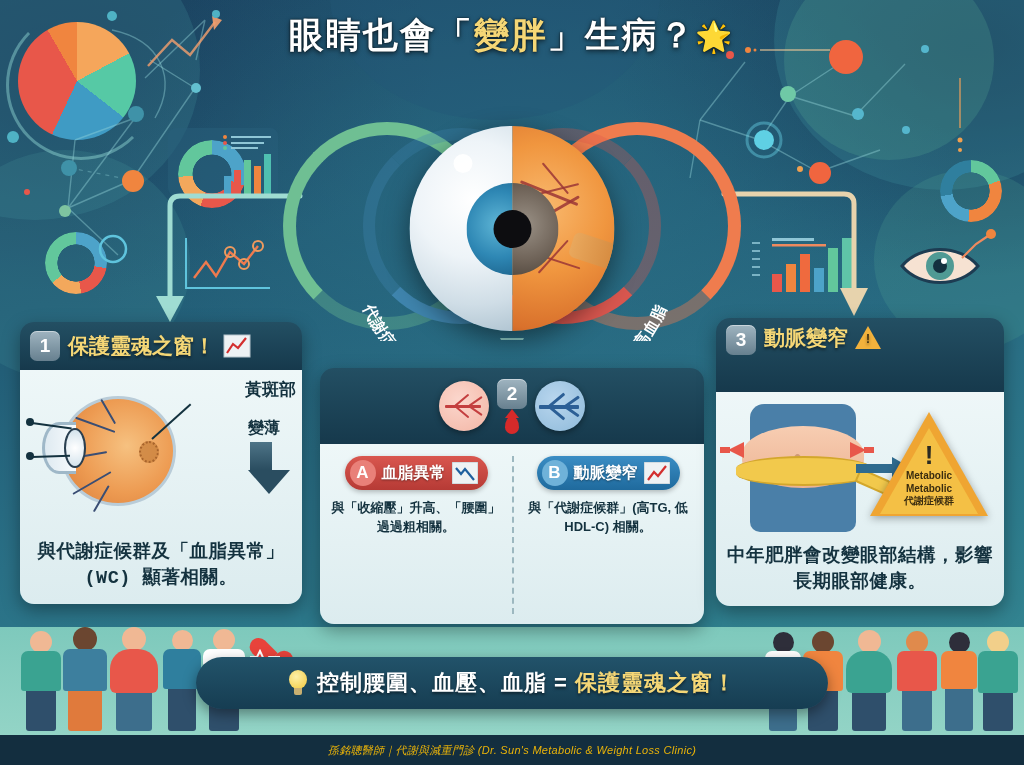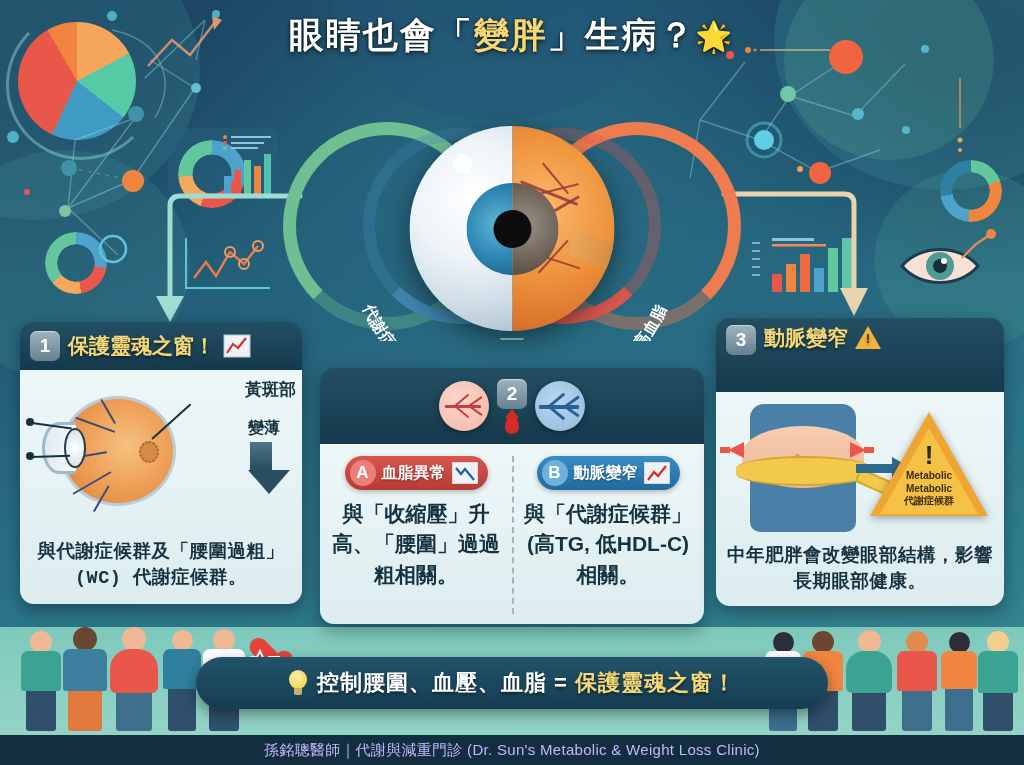--- a/index.html
+++ b/index.html
@@ -169,21 +169,21 @@
     padding:4px 10px 4px 5px; box-shadow:0 2px 5px rgba(0,0,0,0.25); }
   .pill.a { background:linear-gradient(180deg,#d9574f,#b63a35); }
   .pill.b { background:linear-gradient(180deg,#3a8dc4,#1f6a9d); }
   .pill-letter { width:26px; height:26px; border-radius:50%;
     display:flex; align-items:center; justify-content:center;
     color:#fff; font-size:17px; font-weight:bold; flex:none; }
   .pill.a .pill-letter { background:#e98079; }
   .pill.b .pill-letter { background:#6fb2d9; }
   .pill-text { color:#fff; font-size:16px; font-weight:bold; white-space:nowrap;
     text-shadow:0 1px 2px rgba(0,0,0,0.4); }
-  .sub-cap { color:#14323f; font-size:21px; font-weight:bold; line-height:1.45;
+  .sub-cap { color:#14323f; font-size:13px; font-weight:bold; line-height:1.45;
     text-align:center; }
 
   
   #card3 { right:20px; top:318px; width:288px; height:288px; }
   #card3 .card-hd { height:74px; padding:0 10px; align-items:flex-start; padding-top:7px; }
   #card3 .card-bd { height:214px; position:relative; padding:8px 10px 10px; }
   .belly-wrap { position:absolute; left:12px; top:12px; width:150px; height:130px; }
   .torso { position:absolute; left:22px; top:0; width:106px; height:128px;
     background:#4a7fa8; border-radius:14px 14px 10px 10px; }
   .skin { position:absolute; left:14px; top:22px; width:122px; height:62px;
@@ -238,21 +238,21 @@
     background:radial-gradient(circle at 40% 35%,#fdf0a8,#f2c93c); }
   .bulb-b { position:absolute; left:6px; top:18px; width:8px; height:7px; background:#c9b071;
     border-radius:0 0 2px 2px; }
   .banner-text { font-size:22px; font-weight:bold; color:#ffffff; letter-spacing:1px;
     text-shadow:0 2px 3px rgba(0,0,0,0.5); white-space:nowrap; }
   .banner-text .hl2 { color:#f5d776; }
 
   
   .footer { position:absolute; left:0; right:0; bottom:0; height:30px; background:#132e3f;
     display:flex; align-items:center; justify-content:center; z-index:18; }
-  .footer-text { color:#c4b5fd; font-size:15px; letter-spacing:0.3px; }
+  .footer-text { color:#eab308; font-size:11px; letter-spacing:0.3px;font-style:italic; }
 </style>
 </head>
 <body>
 
 <div class="stage">
 
   <div class="blob b1"></div>
   <div class="blob b2"></div>
   <div class="blob b3"></div>
   <div class="blob b4"></div>
@@ -440,21 +440,21 @@
         <div class="lead-line" style="left:-10px; top:30px; width:40px; transform:rotate(8deg);"></div>
         <div class="lead-line" style="left:-10px; top:64px; width:38px; transform:rotate(-2deg);"></div>
         <div class="lead-line" style="left:110px; top:46px; width:52px; transform:rotate(-42deg);"></div>
       </div>
       <div class="lbl-macula">黃斑部</div>
       <div class="lbl-thin">變薄</div>
       <div class="big-arrow-down">
         <div class="bad-stem"></div>
           <div class="bad-tip"></div>
       </div>
-      <div class="caption">與代謝症候群及「腰圍過粗」(WC) 代謝症候群。</div>
+      <div class="caption">與代謝症候群及「血脂異常」(WC) 顯著相關。</div>
     </div>
   </div>
 
   <div class="card" id="card2">
     <div class="card-hd">
       <div class="retina-ico a">
         <div class="rv" style="left:6px;  top:24px; width:36px; height:3px; background:#c43f3f;"></div>
         <div class="rv" style="left:16px; top:24px; width:18px; height:2.2px; background:#c43f3f; transform:rotate(-40deg);"></div>
         <div class="rv" style="left:16px; top:24px; width:18px; height:2.2px; background:#c43f3f; transform:rotate(40deg);"></div>
         <div class="rv" style="left:30px; top:24px; width:16px; height:2px; background:#c43f3f; transform:rotate(-35deg);"></div>

